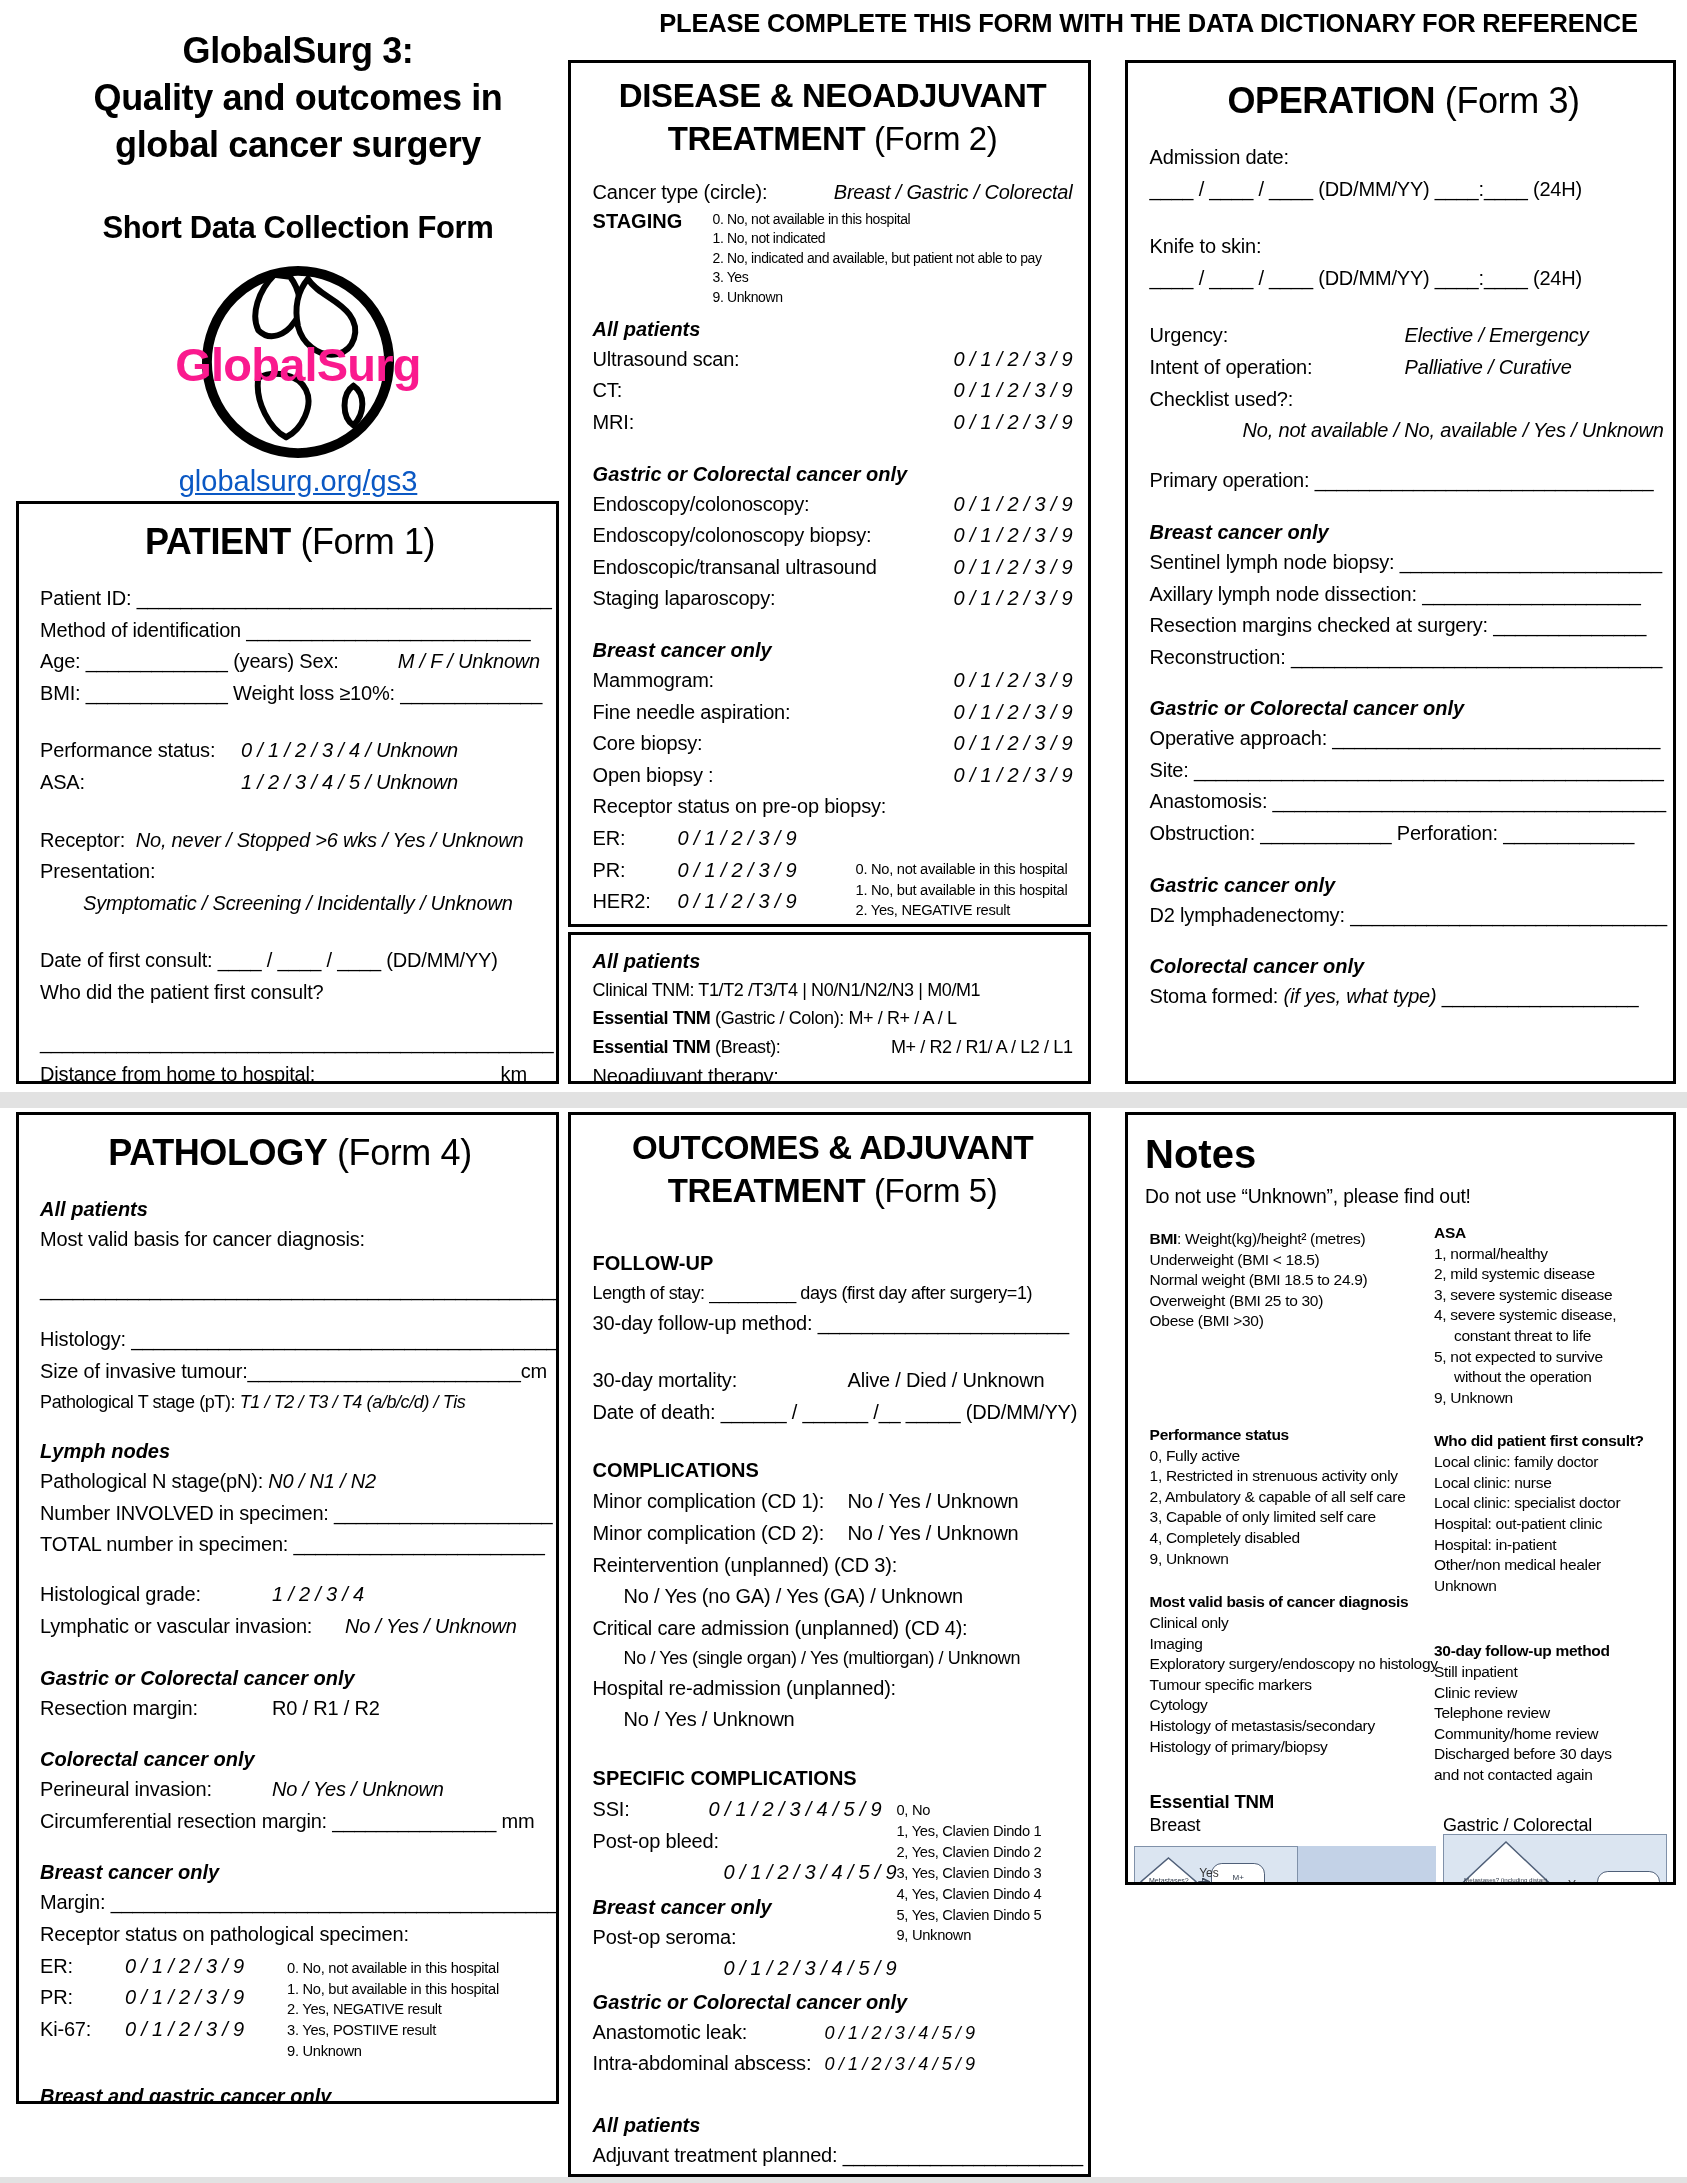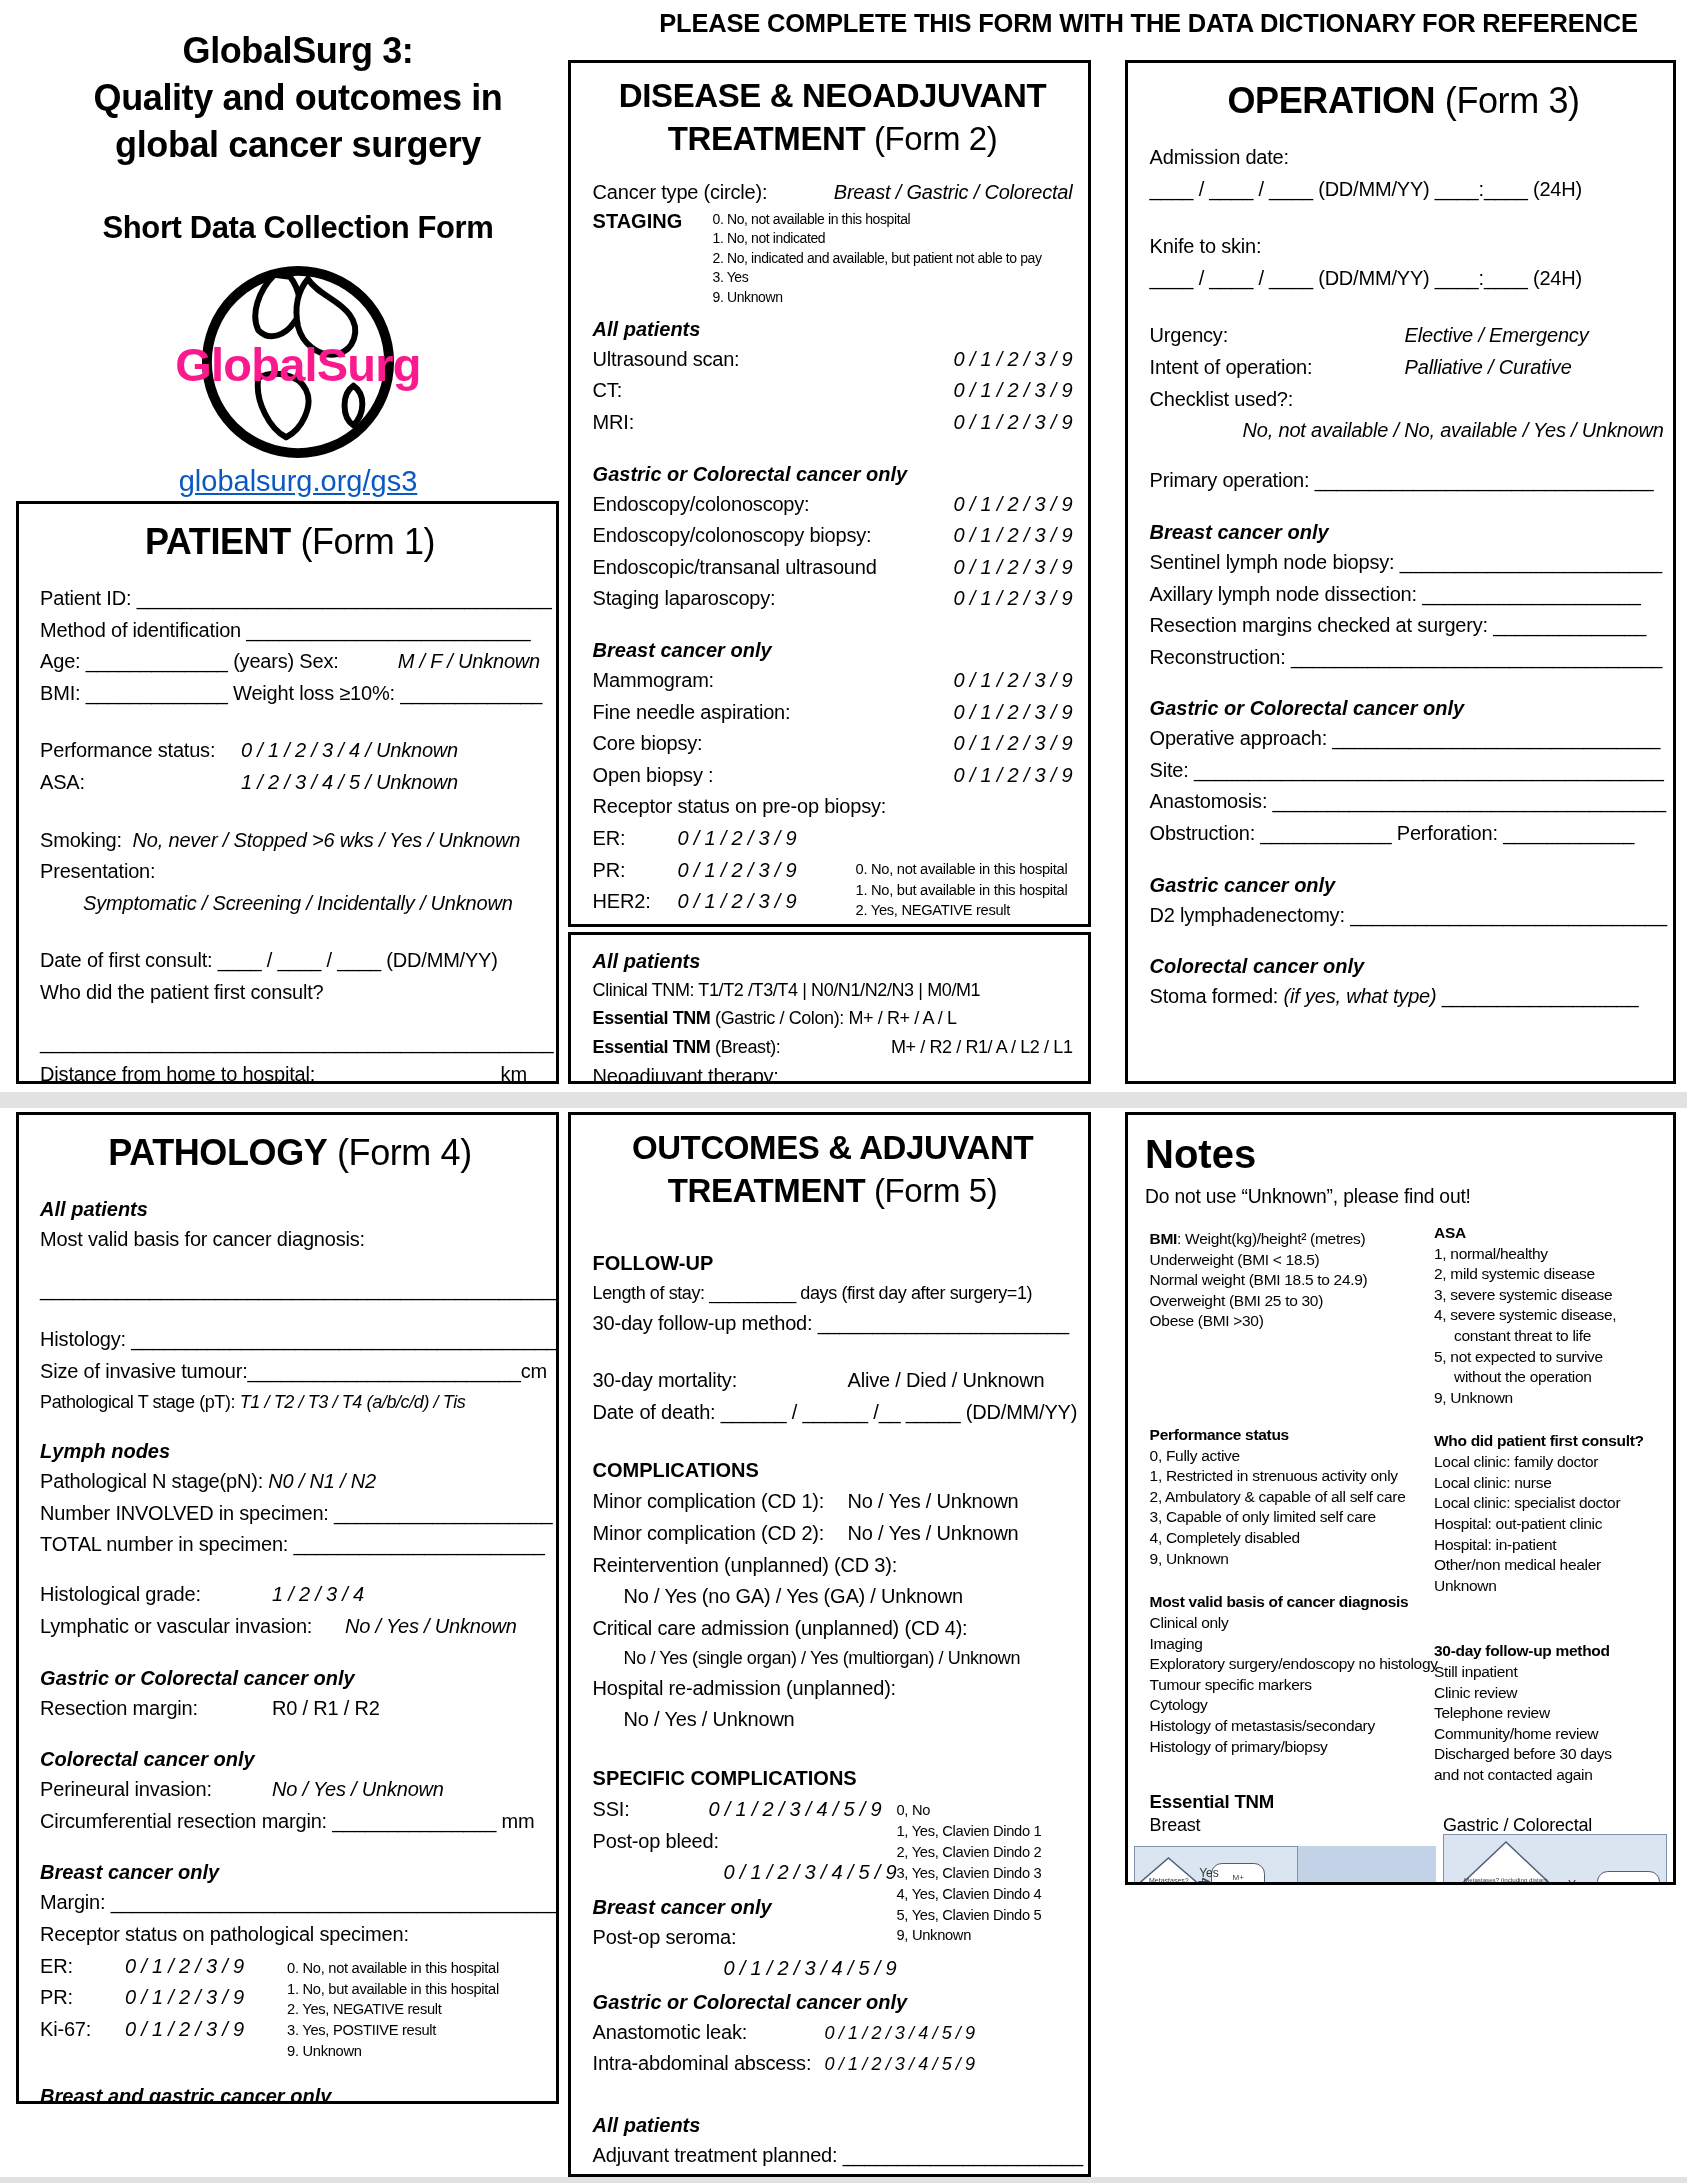--- a/index.html
+++ b/index.html
@@ -112,21 +112,21 @@
   <div class="line">Method of identification __________________________</div>
   <div class="line split">
       <span>Age: _____________ (years)   Sex:</span>
       <i class="opt">M  /  F  /  Unknown</i>
     </div>
   <div class="line">BMI: _____________ Weight loss ≥10%: _____________</div>
   <div class="gap34"></div>
   <div class="line"><span class="lw260">Performance status:</span><i class="opt">0 / 1 / 2 / 3 / 4 / Unknown</i></div>
   <div class="line"><span class="lw260">ASA:</span><i class="opt">1 / 2 / 3 / 4 / 5 / Unknown</i></div>
   <div class="gap34"></div>
-  <div class="line"><span>Smoking:</span>&nbsp;&nbsp;<i class="opt">No, never / Stopped &gt;6 wks / Yes / Unknown</i></div>
+  <div class="line"><span>Receptor:</span>&nbsp;&nbsp;<i class="opt">No, never / Stopped &gt;6 wks / Yes / Unknown</i></div>
   <div class="line">Presentation:</div>
   <div class="line ind55"><i class="opt">Symptomatic / Screening / Incidentally / Unknown</i></div>
   <div class="gap34"></div>
   <div class="line">Date of first consult: ____ / ____ / ____ (DD/MM/YY)</div>
   <div class="line">Who did the patient first consult?</div>
   <div class="gap24"></div>
   <div class="line">_______________________________________________</div>
   <div class="line">Distance from home to hospital: ________________ km</div>
 </section>
 

